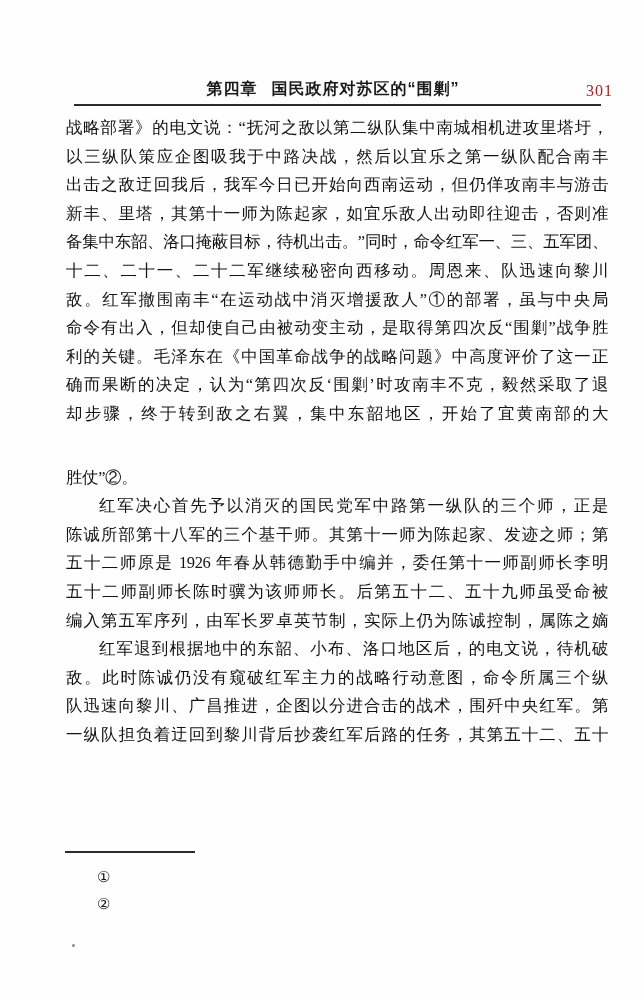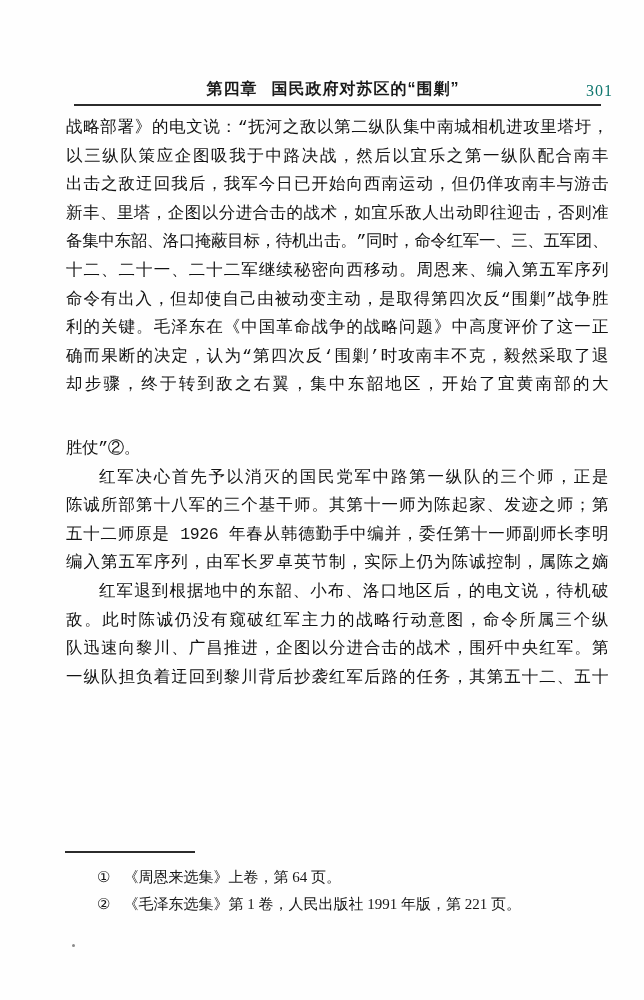--- a/index.html
+++ b/index.html
@@ -33,21 +33,21 @@
     letter-spacing: 1px;
     color: #1a1a1a;
   }
   .chapter-no { margin-right: 14px; }
   .folio {
     position: absolute;
     right: 31px;
     top: 82px;
     font-size: 16px;
     letter-spacing: 1px;
-    color: #0f766e;
+    color: #b91c1c;
   }
   .head-rule {
     position: absolute;
     left: 74px;
     top: 104px;
     width: 527px;
     height: 2px;
     background: #2b2b2b;
   }
   
@@ -61,21 +61,20 @@
     color: #131313;
   }
   .line {
     height: 28.6px;
     line-height: 28.6px;
     text-align: justify;
     text-align-last: justify;
     text-justify: inter-character;
     white-space: normal;
     overflow: hidden;
-    font-family: Liberation Mono, monospace;
   }
   .line.indent { text-indent: 2em; }
   .line.flush {
     text-align: left;
     text-align-last: left;
     margin-top: 35px;
   }
   
   .fn-rule {
     position: absolute;
@@ -122,44 +121,44 @@
   <div class="running-head">
     <span class="chapter-no">第四章</span><span class="chapter-title">国民政府对苏区的“围剿”</span>
   </div>
   <div class="folio">301</div>
   <div class="head-rule"></div>
 
   <div class="body-text">
       <div class="line">战略部署》的电文说：“抚河之敌以第二纵队集中南城相机进攻里塔圩，</div>
       <div class="line">以三纵队策应企图吸我于中路决战，然后以宜乐之第一纵队配合南丰</div>
       <div class="line">出击之敌迂回我后，我军今日已开始向西南运动，但仍佯攻南丰与游击</div>
-      <div class="line">新丰、里塔，企图以分进合击的战术，如宜乐敌人出动即往迎击，否则准</div>
+      <div class="line">新丰、里塔，其第十一师为陈起家，如宜乐敌人出动即往迎击，否则准</div>
       <div class="line">备集中东韶、洛口掩蔽目标，待机出击。”同时，命令红军一、三、五军团、</div>
-      <div class="line">十二、二十一、二十二军继续秘密向西移动。周恩来、编入第五军序列</div>
+      <div class="line">十二、二十一、二十二军继续秘密向西移动。周恩来、队迅速向黎川</div>
+      <div class="line">敌。红军撤围南丰“在运动战中消灭增援敌人”①的部署，虽与中央局</div>
       <div class="line">命令有出入，但却使自己由被动变主动，是取得第四次反“围剿”战争胜</div>
       <div class="line">利的关键。毛泽东在《中国革命战争的战略问题》中高度评价了这一正</div>
       <div class="line">确而果断的决定，认为“第四次反‘围剿’时攻南丰不克，毅然采取了退</div>
       <div class="line">却步骤，终于转到敌之右翼，集中东韶地区，开始了宜黄南部的大</div>
       <div class="line flush">胜仗”②。</div>
       <div class="line indent">红军决心首先予以消灭的国民党军中路第一纵队的三个师，正是</div>
       <div class="line">陈诚所部第十八军的三个基干师。其第十一师为陈起家、发迹之师；第</div>
       <div class="line">五十二师原是 1926 年春从韩德勤手中编并，委任第十一师副师长李明</div>
+      <div class="line">五十二师副师长陈时骥为该师师长。后第五十二、五十九师虽受命被</div>
       <div class="line">编入第五军序列，由军长罗卓英节制，实际上仍为陈诚控制，属陈之嫡</div>
       <div class="line indent">红军退到根据地中的东韶、小布、洛口地区后，的电文说，待机破</div>
       <div class="line">敌。此时陈诚仍没有窥破红军主力的战略行动意图，命令所属三个纵</div>
       <div class="line">队迅速向黎川、广昌推进，企图以分进合击的战术，围歼中央红军。第</div>
       <div class="line">一纵队担负着迂回到黎川背后抄袭红军后路的任务，其第五十二、五十</div>
     </div>
 
   <div class="fn-rule"></div>
   <div class="footnotes">
       <div class="footnote">
         <span class="fn-marker">①</span>
-        <span class="fn-text">《周恩来选集》上卷，第 64 页。</span>
       </div>
       <div class="footnote">
         <span class="fn-marker">②</span>
-        <span class="fn-text">《毛泽东选集》第 1 卷，人民出版社 1991 年版，第 221 页。</span>
       </div>
     </div>
 
   <div class="speck"></div>
 </div>
 
 </body></html>

